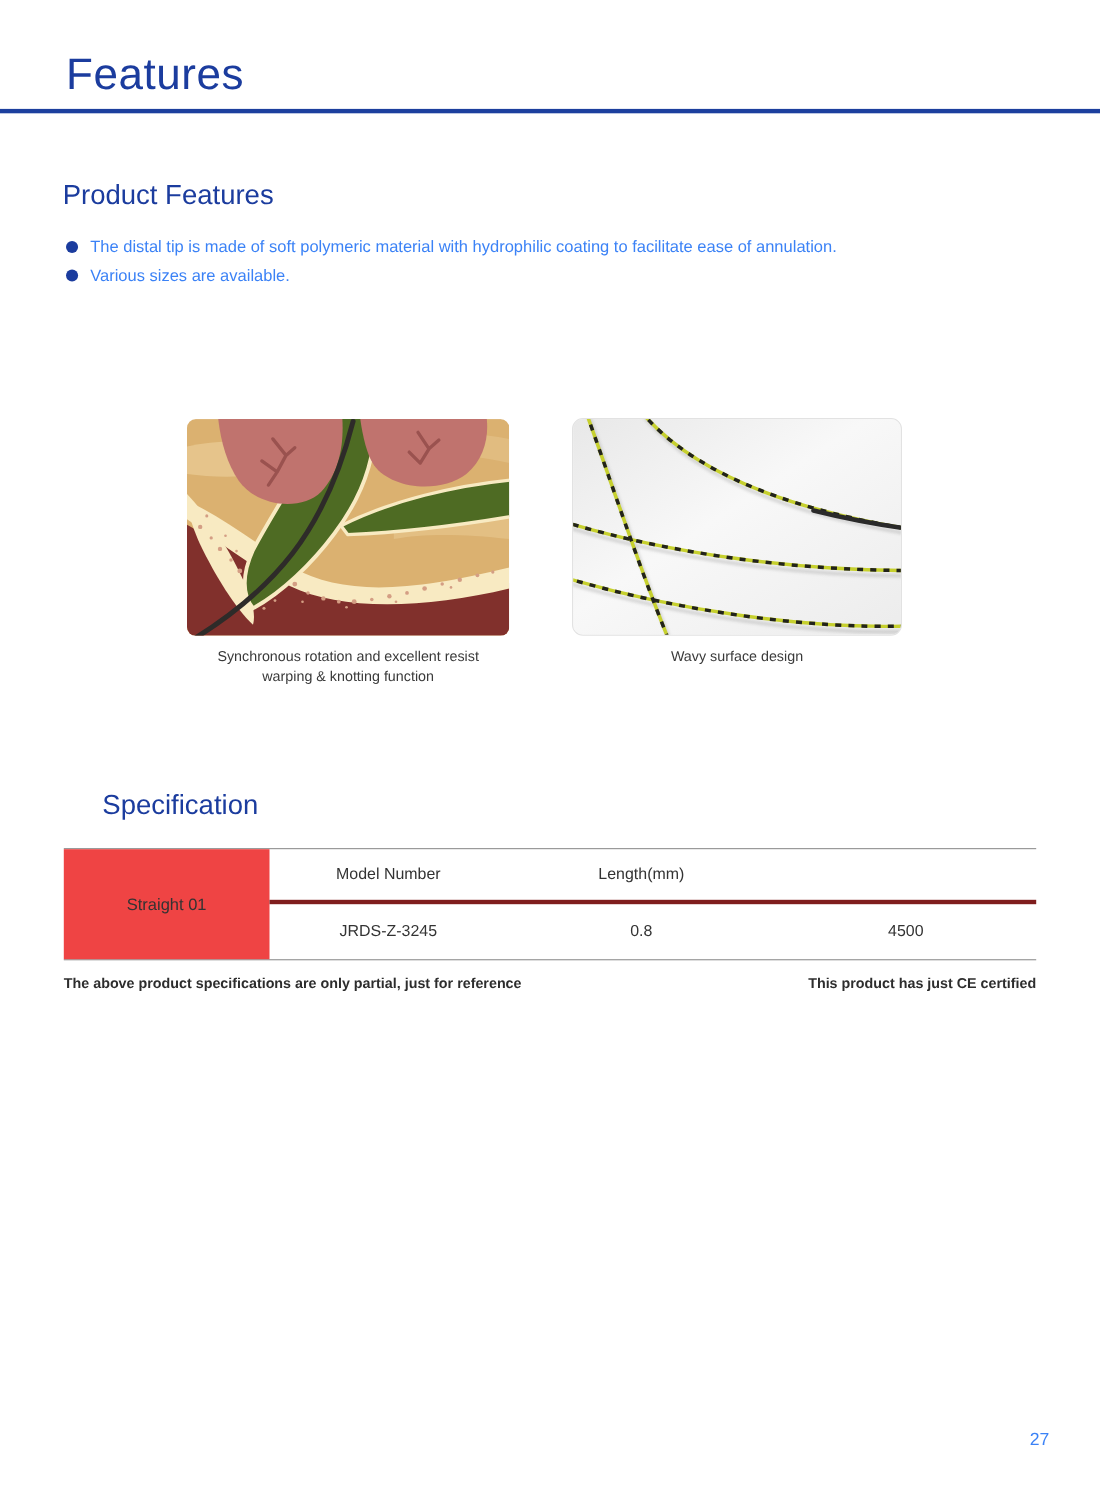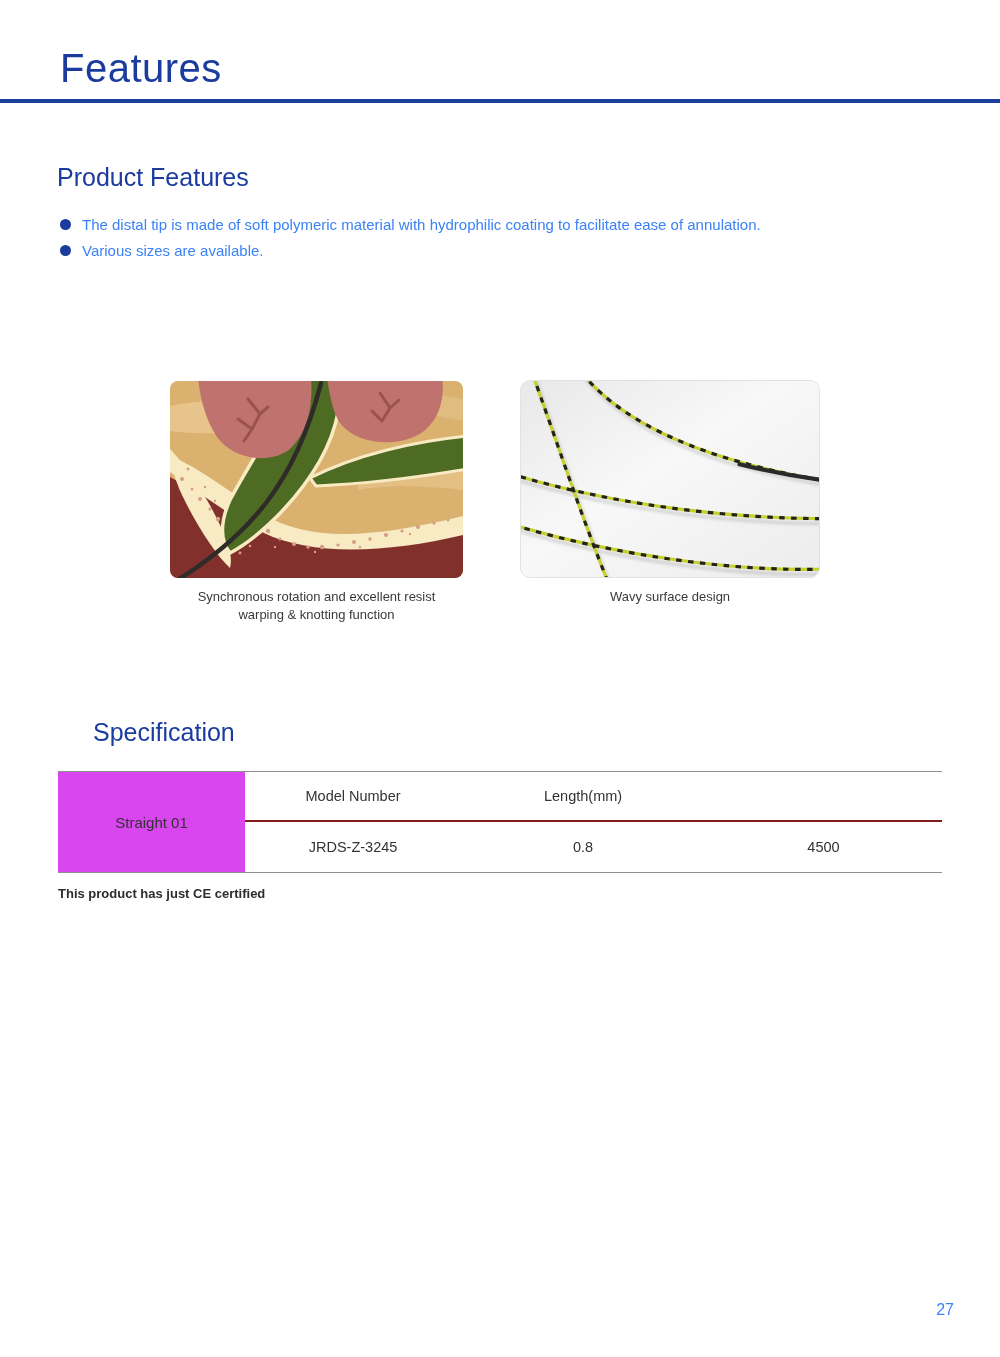--- a/index.html
+++ b/index.html
@@ -73,27 +73,27 @@
     left: 58px; top: 771px;
     width: 884px; height: 102px;
     border-top: 1px solid #8f8f8f;
     border-bottom: 1px solid #8f8f8f;
     display: flex;
     font-size: 14.5px;
     color: #333333;
   }
   .spec-group-cell {
     width: 187px; flex: 0 0 auto;
-    background: #d946ef;
+    background: #ef4444;
     display: flex; align-items: center; justify-content: center;
     font-size: 15px;
   }
   .spec-cols { flex: 1 1 auto; display: flex; flex-direction: column; }
   .spec-row { flex: 1 1 50%; display: grid; grid-template-columns: 0.93fr 1.05fr 1.02fr; }
-  .spec-row.header { border-bottom: 2px solid #7f1d1d; }
+  .spec-row.header { border-bottom: 4px solid #7f1d1d; }
   .spec-cell { display: flex; align-items: center; justify-content: center; }
   
   .spec-notes {
     position: absolute;
     left: 58px; top: 886px; width: 884px;
     display: flex; justify-content: space-between;
     font-size: 13px; font-weight: 600; color: #2d2d2d;
   }
   
   .page-number {
@@ -242,18 +242,19 @@
       </div>
       <div class="spec-row">
         <div class="spec-cell">JRDS-Z-3245</div>
         <div class="spec-cell">0.8</div>
         <div class="spec-cell">4500</div>
       </div>
     </div>
   </div>
 
   <div class="spec-notes">
+    <span>The above product specifications are only partial, just for reference</span>
     <span>This product has just CE certified</span>
   </div>
 
   <div class="page-number">27</div>
 
 </div>
 
 </body></html>

